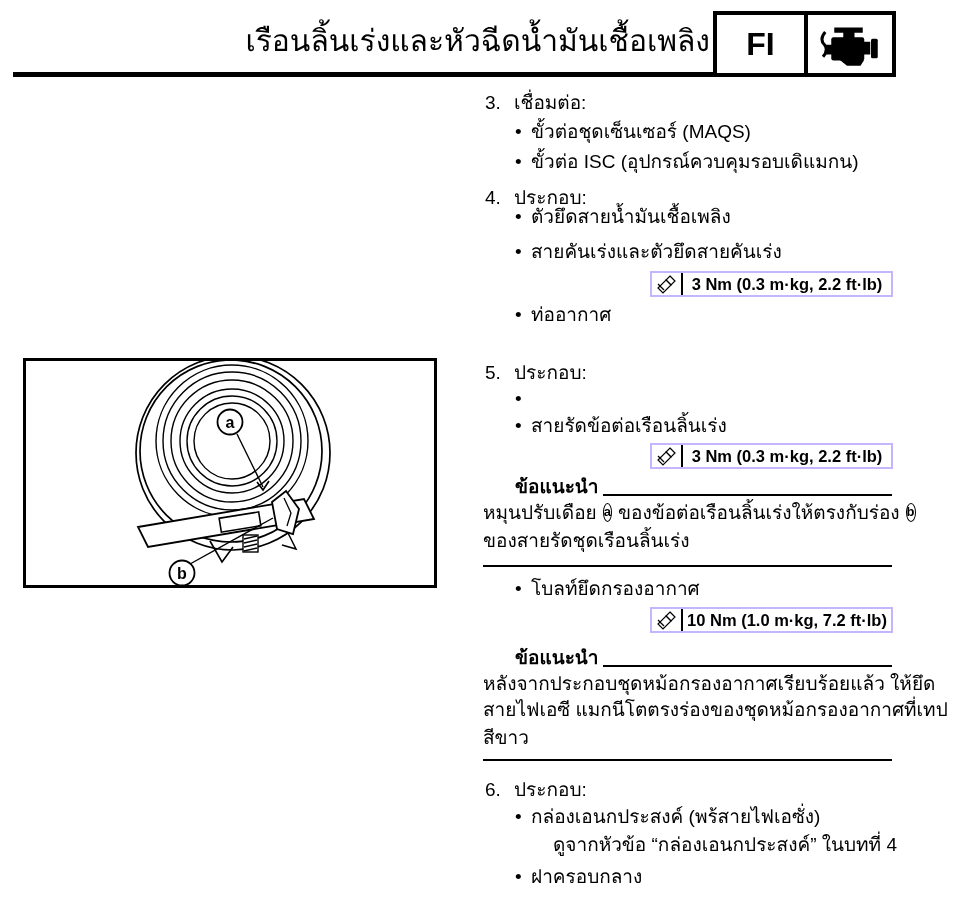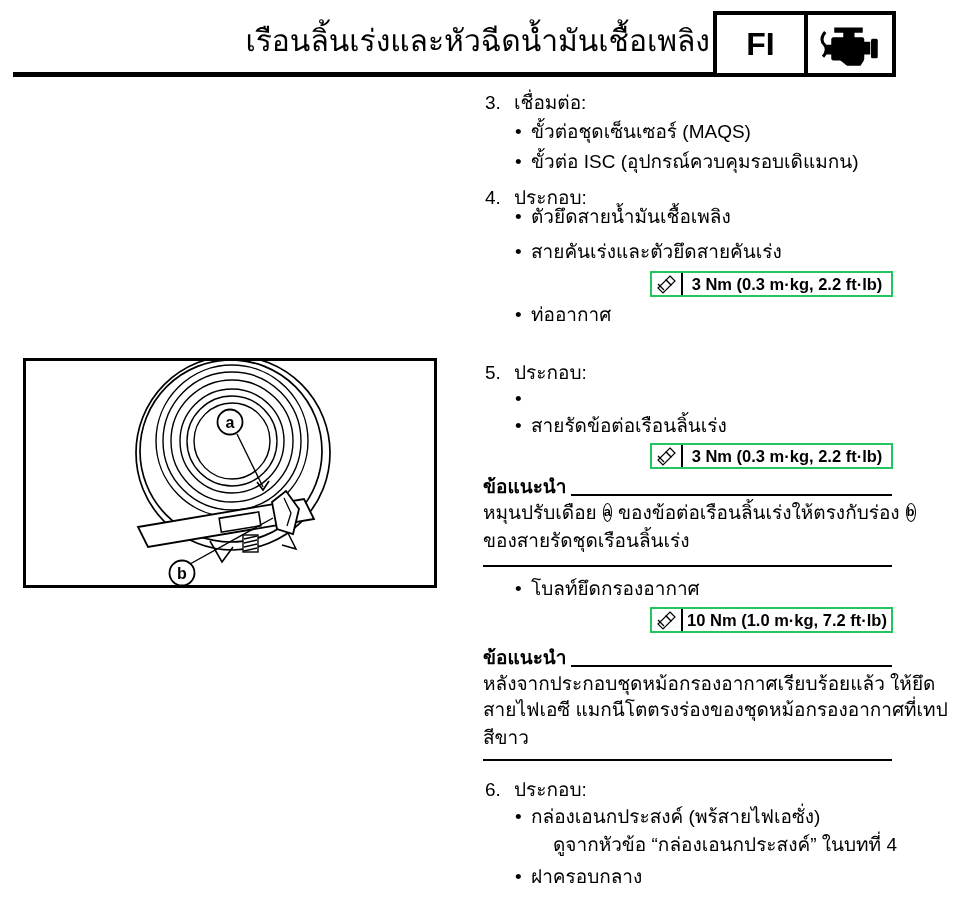--- a/index.html
+++ b/index.html
@@ -45,34 +45,34 @@
   .content{position:absolute; left:483px; top:90px; width:414px; height:831px; font-size:19px;}
   .line{position:absolute; left:0; width:414px; line-height:26px; white-space:nowrap;}
   .step-head{display:flex;}
   .step-num{display:inline-block; width:31px; padding-left:2px; box-sizing:border-box;}
   .bullet-line{padding-left:32px; box-sizing:border-box; display:flex;}
   .bullet-mark{display:inline-block; width:16px;}
   .indent-line{padding-left:48px; box-sizing:border-box;text-align:right;}
 
   .torque{
     position:absolute; left:167px; width:243px; height:26px;
-    border:2px solid #22c55e; box-sizing:border-box;
+    border:2px solid #c4b5fd; box-sizing:border-box;
     display:flex; align-items:stretch; background:#fff;
   }
   .torque-icon{
     width:29px; border-right:2px solid #000;
     display:flex; align-items:center; justify-content:center;
   }
   .torque-text{
     flex:1; display:flex; align-items:center; justify-content:center;
     font-weight:700; font-size:16.5px; white-space:nowrap;
   }
 
   .note-label-row{position:absolute; left:0; width:409px; display:flex; align-items:flex-end;}
-  .note-label{font-weight:700; font-size:19px; line-height:24px; white-space:nowrap;}
+  .note-label{font-weight:700; font-size:19px; line-height:24px; white-space:nowrap;margin-left:32px;}
   .note-rule{flex:1; border-bottom:2px solid #000; margin:0 0 3px 4px;}
 
   .para{display:flex; align-items:center; gap:6px; white-space:nowrap;}
   .circled-ref{
     display:inline-flex; width:19px; height:19px;
     border:1.6px solid #000; border-radius:50%;
     align-items:center; justify-content:center;
     font-size:13px; font-weight:700; box-sizing:border-box;
     transform:translateY(-1px);
   }

